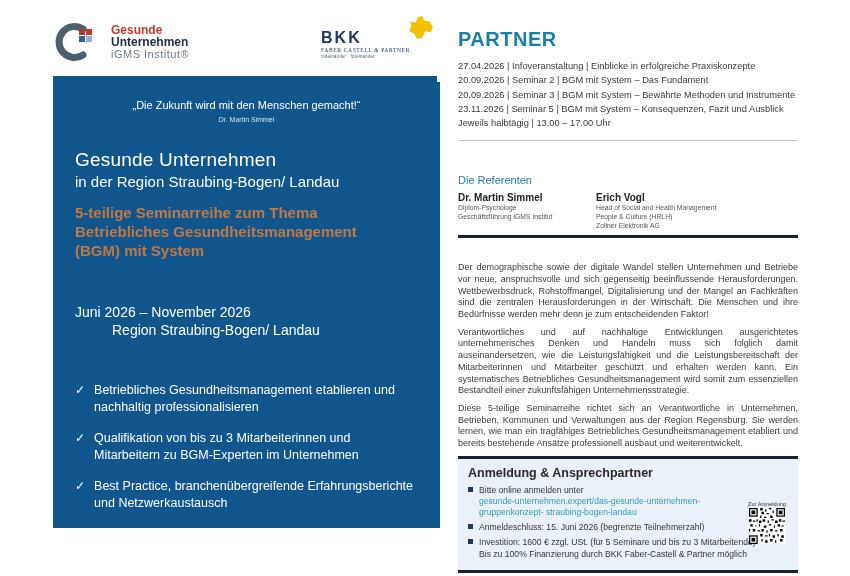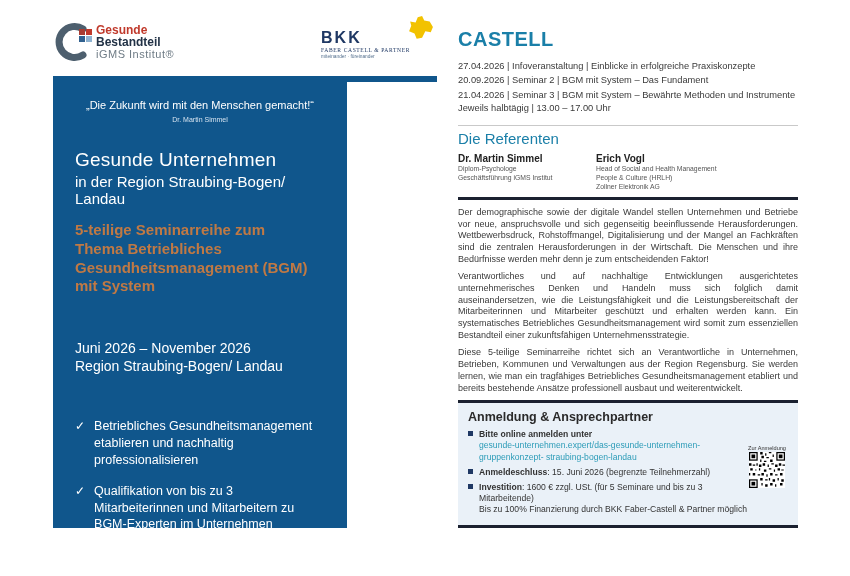--- a/index.html
+++ b/index.html
@@ -3,74 +3,74 @@
 <meta charset="utf-8">
 <style>
   * { margin:0; padding:0; box-sizing:border-box; }
   html,body { width:850px; height:576px; background:#ffffff;
     font-family:"Liberation Sans", sans-serif; position:relative; overflow:hidden; }
 
   
   .left-page { position:absolute; left:40px; top:12px; width:402px; height:552px; }
   .logos-row { display:flex; justify-content:space-between; align-items:flex-start; padding:10px 14px 0 12px; height:60px; }
 
-  .igms-logo { display:flex; align-items:center; gap:2px; }
+  .igms-logo { display:flex; align-items:center; gap:17px; }
   .igms-mark { position:relative; width:40px; height:40px; }
   .igms-squares { position:absolute; right:0px; top:7px; display:grid; grid-template-columns:6px 6px; grid-auto-rows:6px; gap:1px; }
   .sq-a{background:#a93c32;} .sq-b{background:#c0392b;} .sq-c{background:#31618f;} .sq-d{background:#8fb3d1;}
   .igms-text { line-height:1.05; margin-left:2px; }
   .igms-l1 { color:#c0392b; font-weight:bold; font-size:12px; }
   .igms-l2 { color:#223246; font-weight:bold; font-size:12px; }
   .igms-l3 { color:#6e7b85; font-size:11px; letter-spacing:0.5px; }
 
   .bkk-logo { position:relative; text-align:left; padding-right:18px; margin-top:8px; }
   .bkk-name { color:#1f3864; font-weight:bold; font-size:16px; letter-spacing:2px; line-height:1; }
   .bkk-sub { color:#1f3864; font-size:5.6px; letter-spacing:0.6px; margin-top:1px; font-family:"Liberation Serif", serif; }
   .bkk-tagline { color:#55708e; font-size:4.8px; margin-top:1px; }
   .bavaria { position:absolute; right:-6px; top:-14px; }
 
   .blue-strip { position:absolute; left:13px; top:64px; width:384px; height:6px; background:#10568c; }
-  .blue-panel { position:absolute; left:13px; top:70px; width:294px; height:446px; background:#10568c; color:#ffffff; padding:14px 22px 10px 22px; }
+  .blue-panel { position:absolute; left:13px; top:70px; width:387px; height:446px; background:#10568c; color:#ffffff; padding:14px 22px 10px 22px; }
 
   .quote { text-align:center; font-size:11px; margin-top:3px; }
   .quote-author { text-align:center; font-size:7px; margin-top:5px; color:#d4e2ef; }
   .cover-title { font-size:19px; font-weight:400; margin-top:26px; letter-spacing:0.2px; }
   .cover-subtitle { font-size:15px; margin-top:2px; }
   .cover-highlight { color:#c07944; font-size:15px; line-height:1.25; margin-top:14px; width:96%; font-weight:bold; }
   .cover-period { margin-top:44px; font-size:14px; }
-  .cover-region { font-size:14px; margin-top:2px; }
+  .cover-region { font-size:14px; margin-top:2px;margin-left:37px; }
   .cover-bullets { margin-top:44px; font-size:12.5px; line-height:1.35; }
   .bullet { display:flex; gap:9px; margin-bottom:14px; }
   .bullet .check { flex:0 0 auto; font-size:12px; }
 
   
   .right-page { position:absolute; left:458px; top:28px; width:340px; }
   .termine-heading { color:#1a7fa8; font-size:20px; font-weight:bold; letter-spacing:0.5px; }
   .termine-list { margin-top:9px; font-size:9.3px; color:#3a3a3a; line-height:1.45; }
   .termine-item { margin-bottom:1px; }
   .termine-note { font-size:9.3px; color:#3a3a3a; }
 
   .referenten { margin-top:12px; border-top:1px solid #c9c9c9; padding-top:4px; }
-  .referenten-heading { color:#1a7fa8; font-size:15px; }
+  .referenten-heading { color:#1a7fa8; font-size:11px;margin-top:29px; }
   .speakers { display:flex; margin-top:5px; padding-bottom:5px; }
   .speaker { line-height:1.3; }
   .speaker:first-child { width:138px; }
   .speaker-name { font-weight:bold; font-size:10px; color:#222; }
   .speaker-role { font-size:6.8px; color:#555; }
   .thick-rule { height:3px; background:#1b2130; }
 
-  .body-text { margin-top:7px; font-size:9px; color:#3a3a3a; text-align:justify; line-height:1.3; }
+  .body-text { margin-top:24px; font-size:9px; color:#3a3a3a; text-align:justify; line-height:1.3; }
   .body-text p { margin-bottom:6px; }
 
   .anmeldung-box { margin-top:2px; background:#eaf1f8; border-top:3px solid #1b2130; border-bottom:3px solid #1b2130; padding:7px 10px 6px 10px; position:relative; }
   .anm-heading { font-size:12.5px; font-weight:bold; color:#2a2a2a; }
   .anm-items { margin-top:5px; font-size:8.6px; color:#333; width:288px; line-height:1.3; }
   .anm-item { display:flex; gap:6px; margin-bottom:4px; }
   .anm-sq { width:5px; height:5px; background:#1f3864; margin-top:2px; flex:0 0 auto; }
-  .anm-lead { font-weight:bold;text-align:center; }
+  .anm-lead { font-weight:normal;text-align:center; }
   .anm-link { color:#2d9cb8; text-decoration:none; }
   .qr-wrap { position:absolute; right:9px; top:42px; width:44px; text-align:center; }
   .qr-label { font-size:5.6px; color:#333; }
   .qr-svg { width:36px; height:36px; margin-top:1px; background:#fff; }
 </style>
 </head>
 <body>
 
 <div class="left-page">
   <div class="logos-row">
@@ -81,21 +81,21 @@
         </svg>
         <div class="igms-squares">
           <div class="sq-a"></div>
             <div class="sq-b"></div>
           <div class="sq-c"></div>
             <div class="sq-d"></div>
         </div>
       </div>
       <div class="igms-text">
         <div class="igms-l1">Gesunde</div>
-        <div class="igms-l2">Bestandteil</div>
+        <div class="igms-l2">Unternehmen</div>
         <div class="igms-l3">iGMS Institut®</div>
       </div>
     </div>
     <div class="bkk-logo">
       <svg class="bavaria" width="26" height="24" viewBox="0 0 24 22">
         <path d="M9 1 L13 0 L15 4 L20 5 L23 10 L21 15 L16 14 L13 20 L8 21 L6 16 L1 14 L3 9 L2 5 L7 6 Z" fill="#f2c200"></path>
       </svg>
       <div class="bkk-name">BKK</div>
       <div class="bkk-sub">FABER CASTELL &amp; PARTNER</div>
       <div class="bkk-tagline">miteinander · füreinander</div>
@@ -123,25 +123,26 @@
       </div>
       <div class="bullet">
         <span class="check">✓</span>
         <span>Best Practice, branchenübergreifende Erfahrungsberichte und Netzwerkaustausch</span>
       </div>
     </div>
   </div>
 </div>
 
 <div class="right-page">
-  <div class="termine-heading">CASTELL</div>
+  <div class="termine-heading">PARTNER</div>
   <div class="termine-list">
     <div class="termine-item">27.04.2026 | Infoveranstaltung | Einblicke in erfolgreiche Praxiskonzepte</div>
     <div class="termine-item">20.09.2026 | Seminar 2 | BGM mit System – Das Fundament</div>
-    <div class="termine-item">21.04.2026 | Seminar 3 | BGM mit System – Bewährte Methoden und Instrumente</div>
+    <div class="termine-item">20.09.2026 | Seminar 3 | BGM mit System – Bewährte Methoden und Instrumente</div>
+    <div class="termine-item">23.11.2026 | Seminar 5 | BGM mit System – Konsequenzen, Fazit und Ausblick</div>
   </div>
   <div class="termine-note">Jeweils halbtägig | 13.00 – 17.00 Uhr</div>
 
   <div class="referenten">
     <div class="referenten-heading">Die Referenten</div>
     <div class="speakers">
       <div class="speaker">
         <div class="speaker-name">Dr. Martin Simmel</div>
         <div class="speaker-role">Diplom-Psychologe</div>
         <div class="speaker-role">Geschäftsführung iGMS Institut</div>

